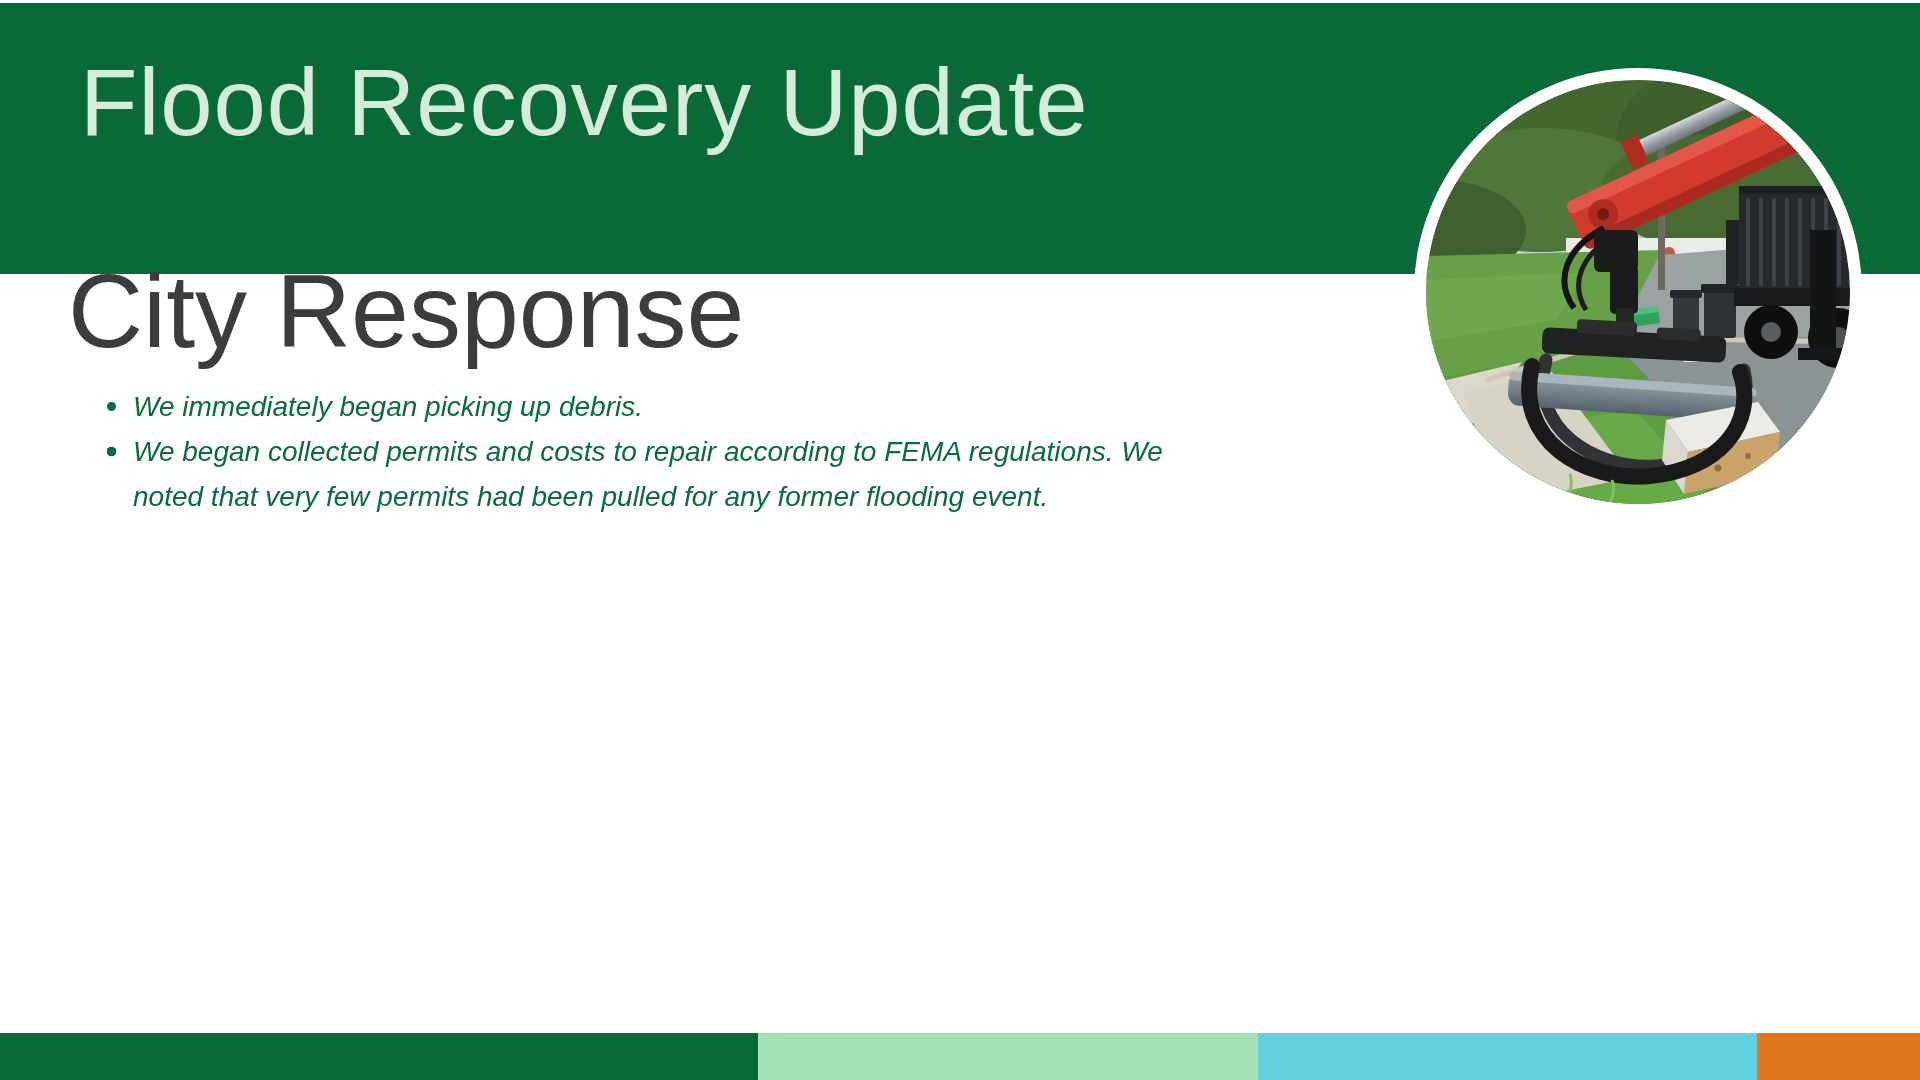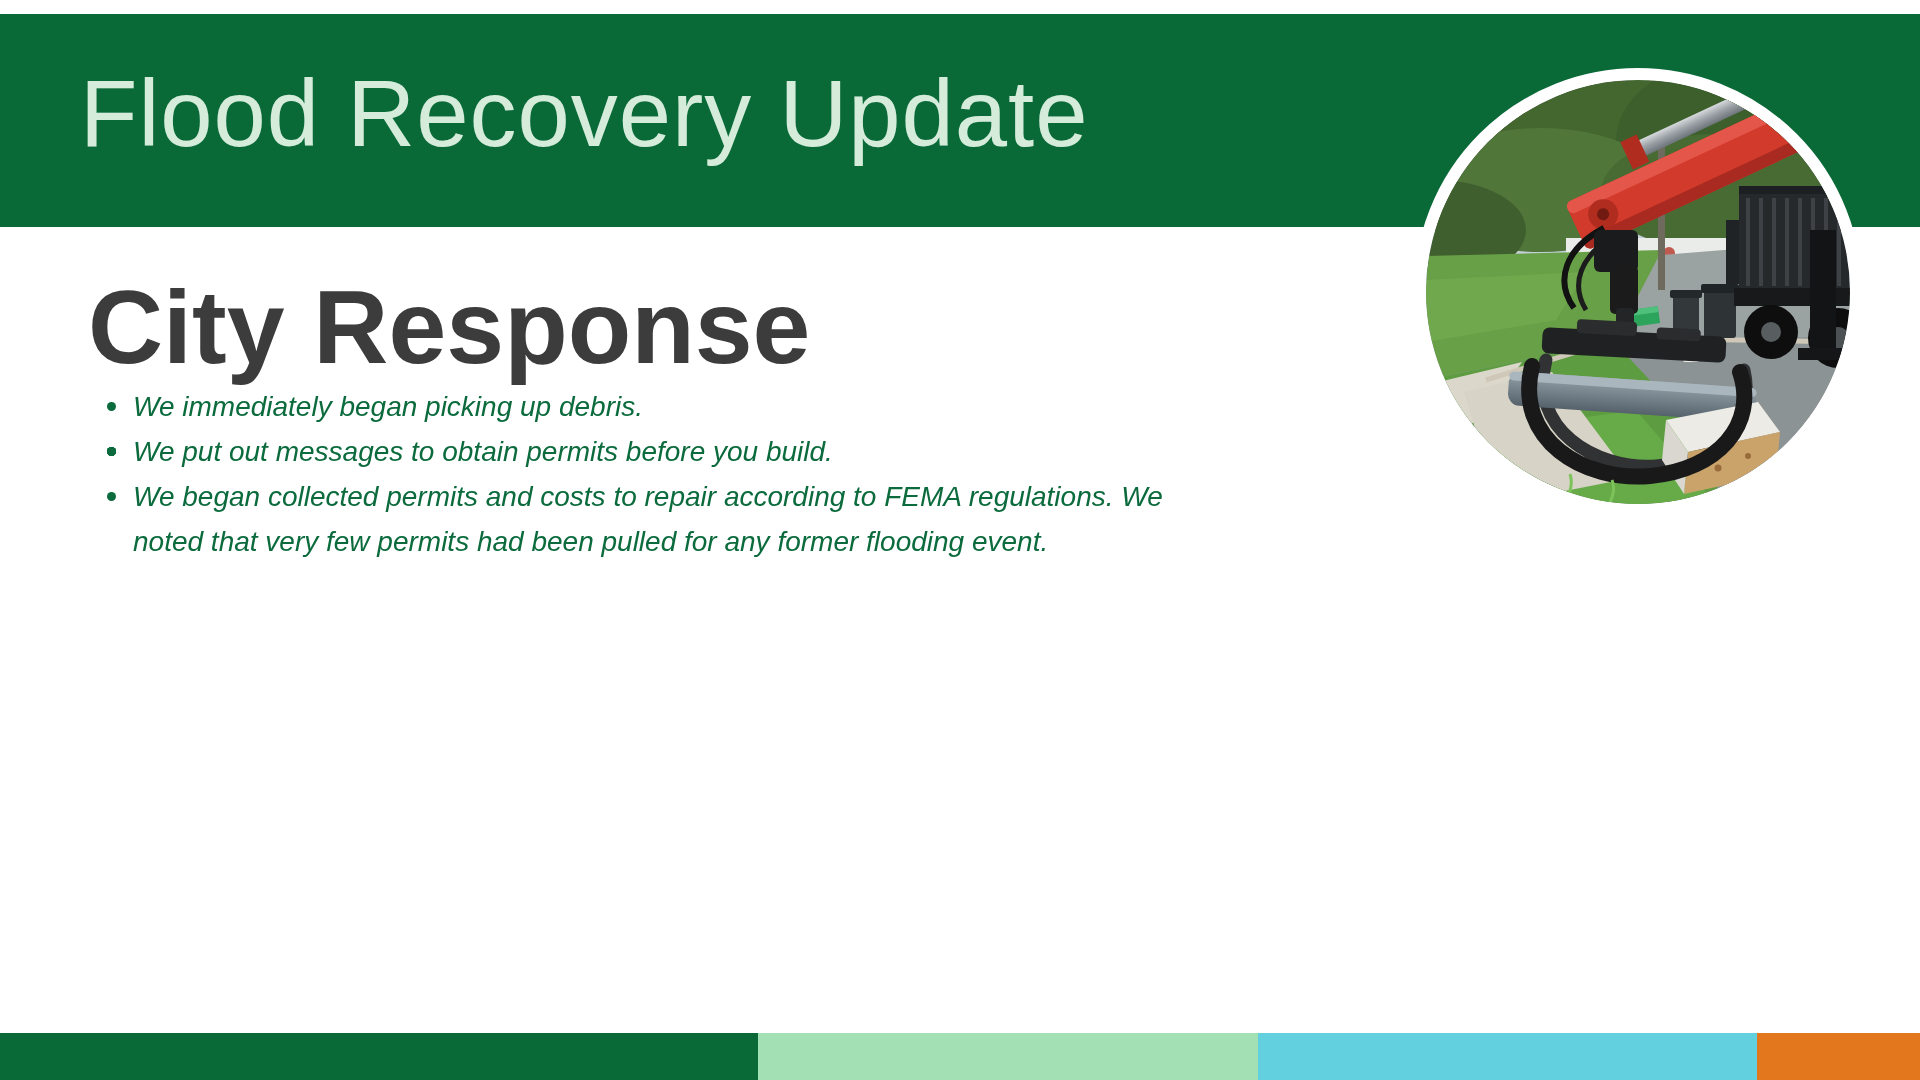--- a/index.html
+++ b/index.html
@@ -10,39 +10,39 @@
     --background:#FFFFFF;
   }
   *{margin:0;padding:0;box-sizing:border-box;}
   html,body{width:1920px;height:1080px;overflow:hidden;}
   body{
     background:var(--background);
     font-family:"Liberation Sans","DejaVu Sans",sans-serif;
     position:relative;
   }
   .header-band{
-    position:absolute;left:0;top:14px;width:1920px;height:213px;
+    position:absolute;left:0;top:3px;width:1920px;height:271px;
     background:var(--header-green);
   }
   .slide-title{
     position:absolute;left:80px;top:30px;
     font-size:94px;line-height:140px;font-weight:400;
     letter-spacing:1px;color:var(--title-text);
     white-space:nowrap;
   }
   .photo-circle{
     position:absolute;left:1414px;top:68px;width:448px;height:448px;
     border:12px solid #ffffff;border-radius:50%;overflow:hidden;
     background:#9aa1a1;z-index:5;
   }
   .photo-circle svg{display:block;width:424px;height:424px;}
   .section-heading{
-    position:absolute;left:88px;top:256px;
-    font-size:104px;line-height:110px;font-weight:700;
-    color:var(--heading-text);white-space:nowrap;margin-top:16px;
+    position:absolute;left:68px;top:256px;
+    font-size:104px;line-height:110px;font-weight:400;
+    color:var(--heading-text);white-space:nowrap;
   }
   .bullet-list{
     position:absolute;left:105px;top:384px;width:1360px;
     list-style:none;
     font-style:italic;
   }
   .bullet-list li{
     position:relative;padding-left:28px;
     font-size:28px;line-height:45px;font-weight:500;
     color:var(--bullet-text);
@@ -200,21 +200,20 @@
     <span class="dot"></span>
   </li>
   <li>
     <span class="dot"></span>
   </li>
   <li>
     <span class="dot"></span>
   </li>
   <li>
     <span class="dot"></span>
-    <span class="txt">We put out messages to obtain permits before you build.</span>
   </li>
   <li>
     <span class="dot"></span>
     <span class="txt">We began collected permits and costs to repair according to FEMA regulations. We
 noted that very few permits had been pulled for any former flooding event.</span>
   </li>
 </ul>
 
 <div class="footer-stripe">
   <div class="seg" style="width: 39.5%; background: rgb(9, 106, 56);"></div>

